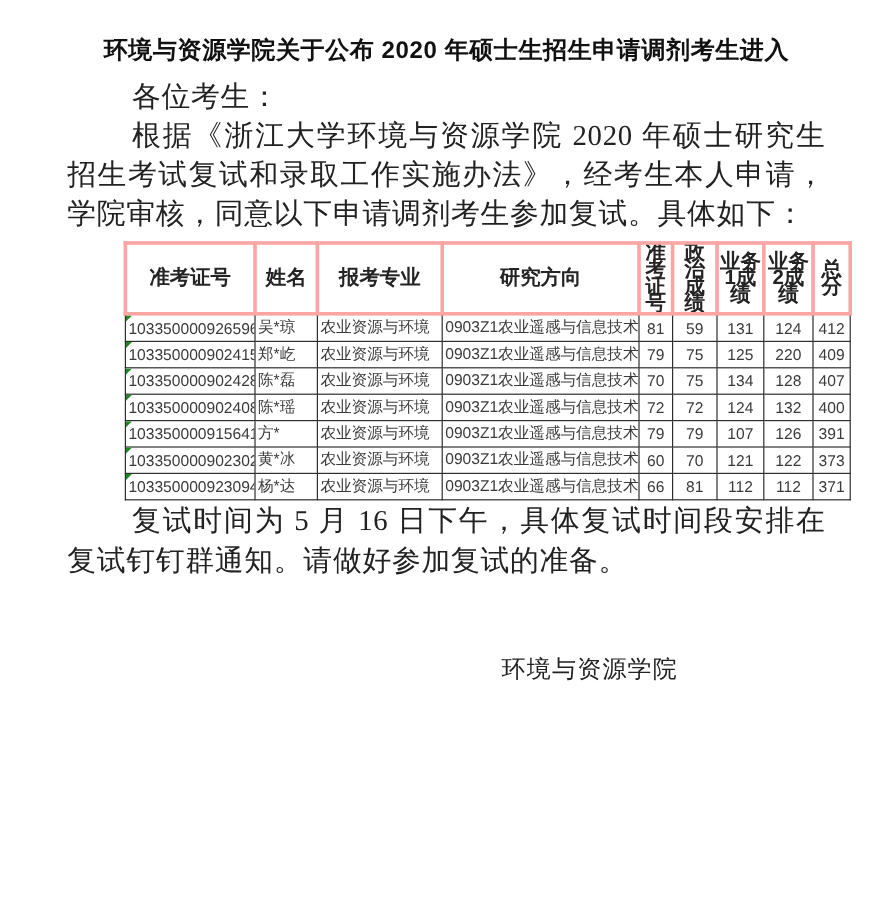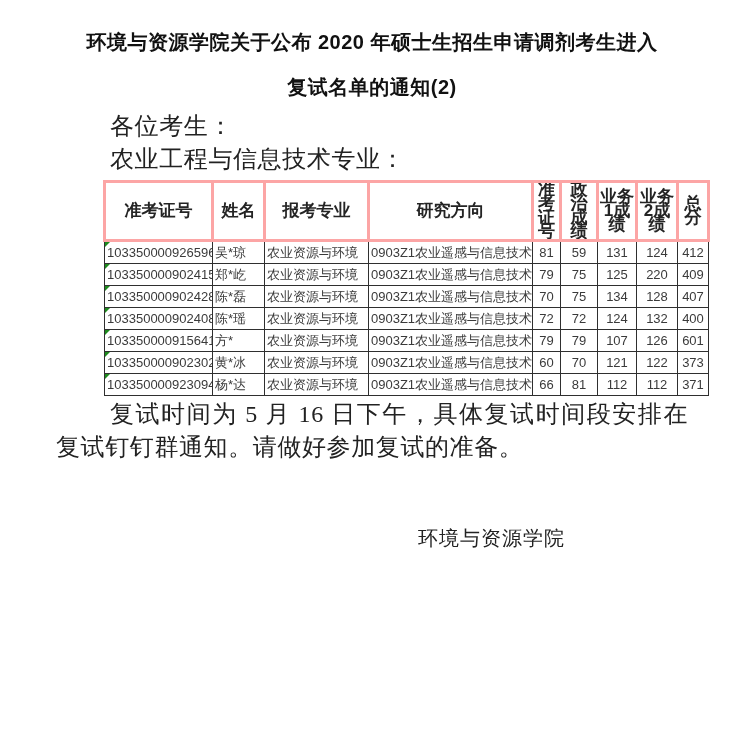--- a/index.html
+++ b/index.html
@@ -47,27 +47,26 @@
     font-size:20px; line-height:33px; letter-spacing:1px; color:#222222;
   }
 </style>
 </head>
 <body>
 
 <div class="doc">
 
   <div class="title">
     <div>环境与资源学院关于公布 2020 年硕士生招生申请调剂考生进入</div>
-    <div>复试名单的通知(2)</div>
   </div>
 
   <p class="bodyline">各位考生：</p>
 
+  <p class="bodyline">根据《浙江大学环境与资源学院 2020 年硕士研究生招生考试复试和录取工作实施办法》，经考生本人申请，学院审核，同意以下申请调剂考生参加复试。具体如下：</p>
 
-  <p class="bodyline">农业工程与信息技术专业：</p>
 
   <table class="score-table">
     <colgroup>
         <col style="width: 108px;">
         <col style="width: 52px;">
         <col style="width: 104px;">
         <col style="width: 164px;">
         <col style="width: 28px;">
         <col style="width: 37px;">
         <col style="width: 39px;">
@@ -134,21 +133,21 @@
         </tr>
         <tr>
           <td class="cell-left"><span class="tri" style="border-top-color: rgb(30, 138, 30);"></span>103350000915641</td>
           <td class="cell-left">方*</td>
           <td class="cell-left">农业资源与环境</td>
           <td class="cell-left">0903Z1农业遥感与信息技术</td>
           <td class="cell-right">79</td>
           <td class="cell-right">79</td>
           <td class="cell-right">107</td>
           <td class="cell-right">126</td>
-          <td class="cell-right">601</td>
+          <td class="cell-right">391</td>
         </tr>
         <tr>
           <td class="cell-left"><span class="tri" style="border-top-color: rgb(30, 138, 30);"></span>103350000902302</td>
           <td class="cell-left">黄*冰</td>
           <td class="cell-left">农业资源与环境</td>
           <td class="cell-left">0903Z1农业遥感与信息技术</td>
           <td class="cell-right">60</td>
           <td class="cell-right">70</td>
           <td class="cell-right">121</td>
           <td class="cell-right">122</td>

